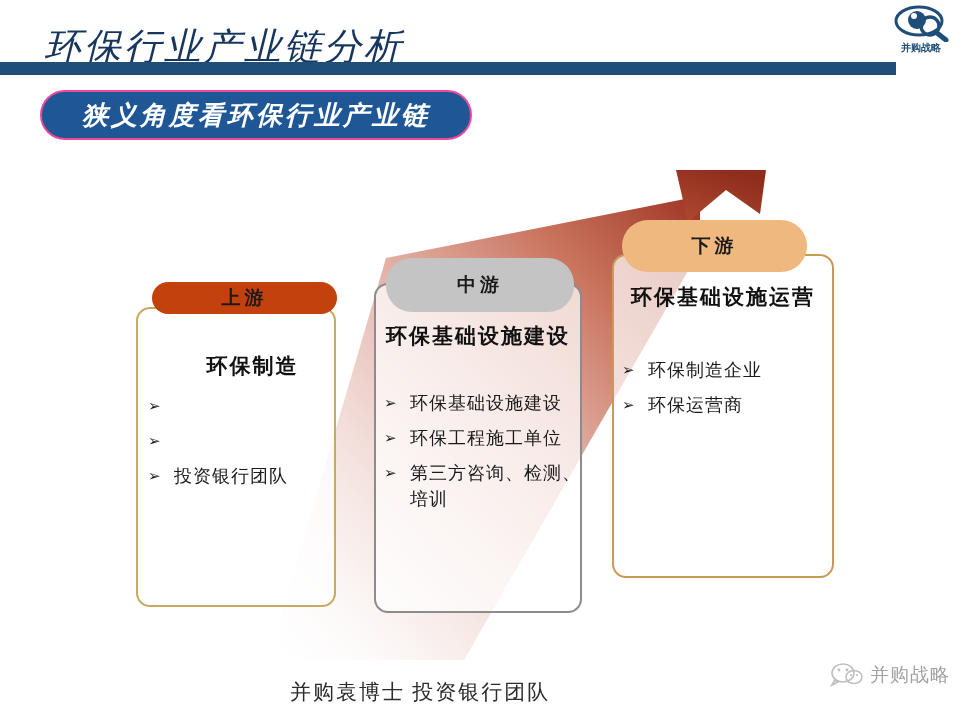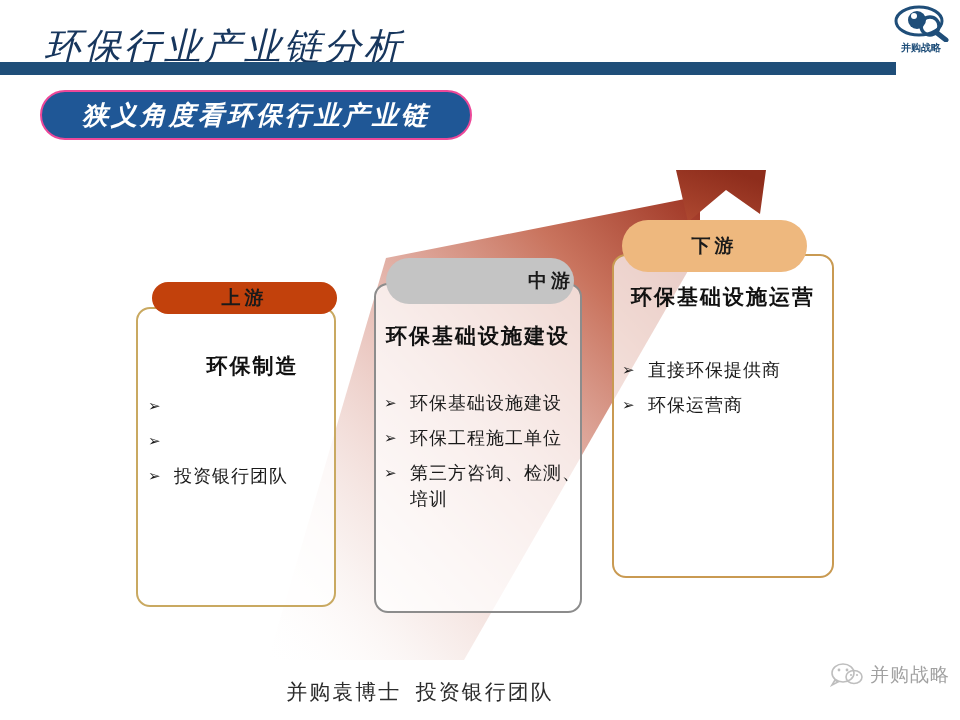--- a/index.html
+++ b/index.html
@@ -177,23 +177,22 @@
     left: 136px; top: 352px; width: 233px;
   }
   #stage-up .stage-list { left: 148px; top: 393px; width: 190px; }
 
   
   #stage-mid .stage-body {
     left: 374px; top: 283px; width: 208px; height: 330px;
     border: 2px solid #8c8c8c;
   }
   #stage-mid .stage-pill {
-    left: 386px; top: 258px; width: 188px; height: 46px;
+    left: 386px; top: 258px; width: 188px; height: 54px;
     background: #c4c4c4;
-    justify-content: flex-end;
   }
   #stage-mid .stage-heading {
     left: 374px; top: 322px; width: 208px;
   }
   #stage-mid .stage-list { left: 384px; top: 390px; width: 200px; }
 
   
   #stage-down .stage-body {
     left: 612px; top: 254px; width: 222px; height: 324px;
     border: 2px solid #c99a52;
@@ -210,21 +209,21 @@
   
   .footer-text {
     position: absolute;
     left: 0;
     top: 678px;
     width: 840px;
     text-align: center;
     font-size: 21px;
     color: #2c2c2c;
     letter-spacing: 2px;
-    font-family: Liberation Mono, monospace;
+    font-family: Liberation Serif, serif;
   }
   .wechat-mark {
     position: absolute;
     right: 10px;
     top: 662px;
     display: flex;
     align-items: center;
     opacity: 0.55;
   }
   .wechat-mark .wm-text {
@@ -324,21 +323,21 @@
 
   <div class="stage" id="stage-down">
     <div class="stage-body"></div>
     <div class="stage-pill">
       <span>下游</span>
     </div>
     <div class="stage-heading">环保基础设施运营</div>
     <ul class="stage-list">
       <li>
         <span class="bullet-arrow">➢</span>
-        <span>直接环保提供商</span>
+        <span>环保制造企业</span>
       </li>
       <li>
         <span class="bullet-arrow">➢</span>
         <span>环保运营商</span>
       </li>
     </ul>
   </div>
 
   <div class="footer-text">并购袁博士 投资银行团队</div>
 

